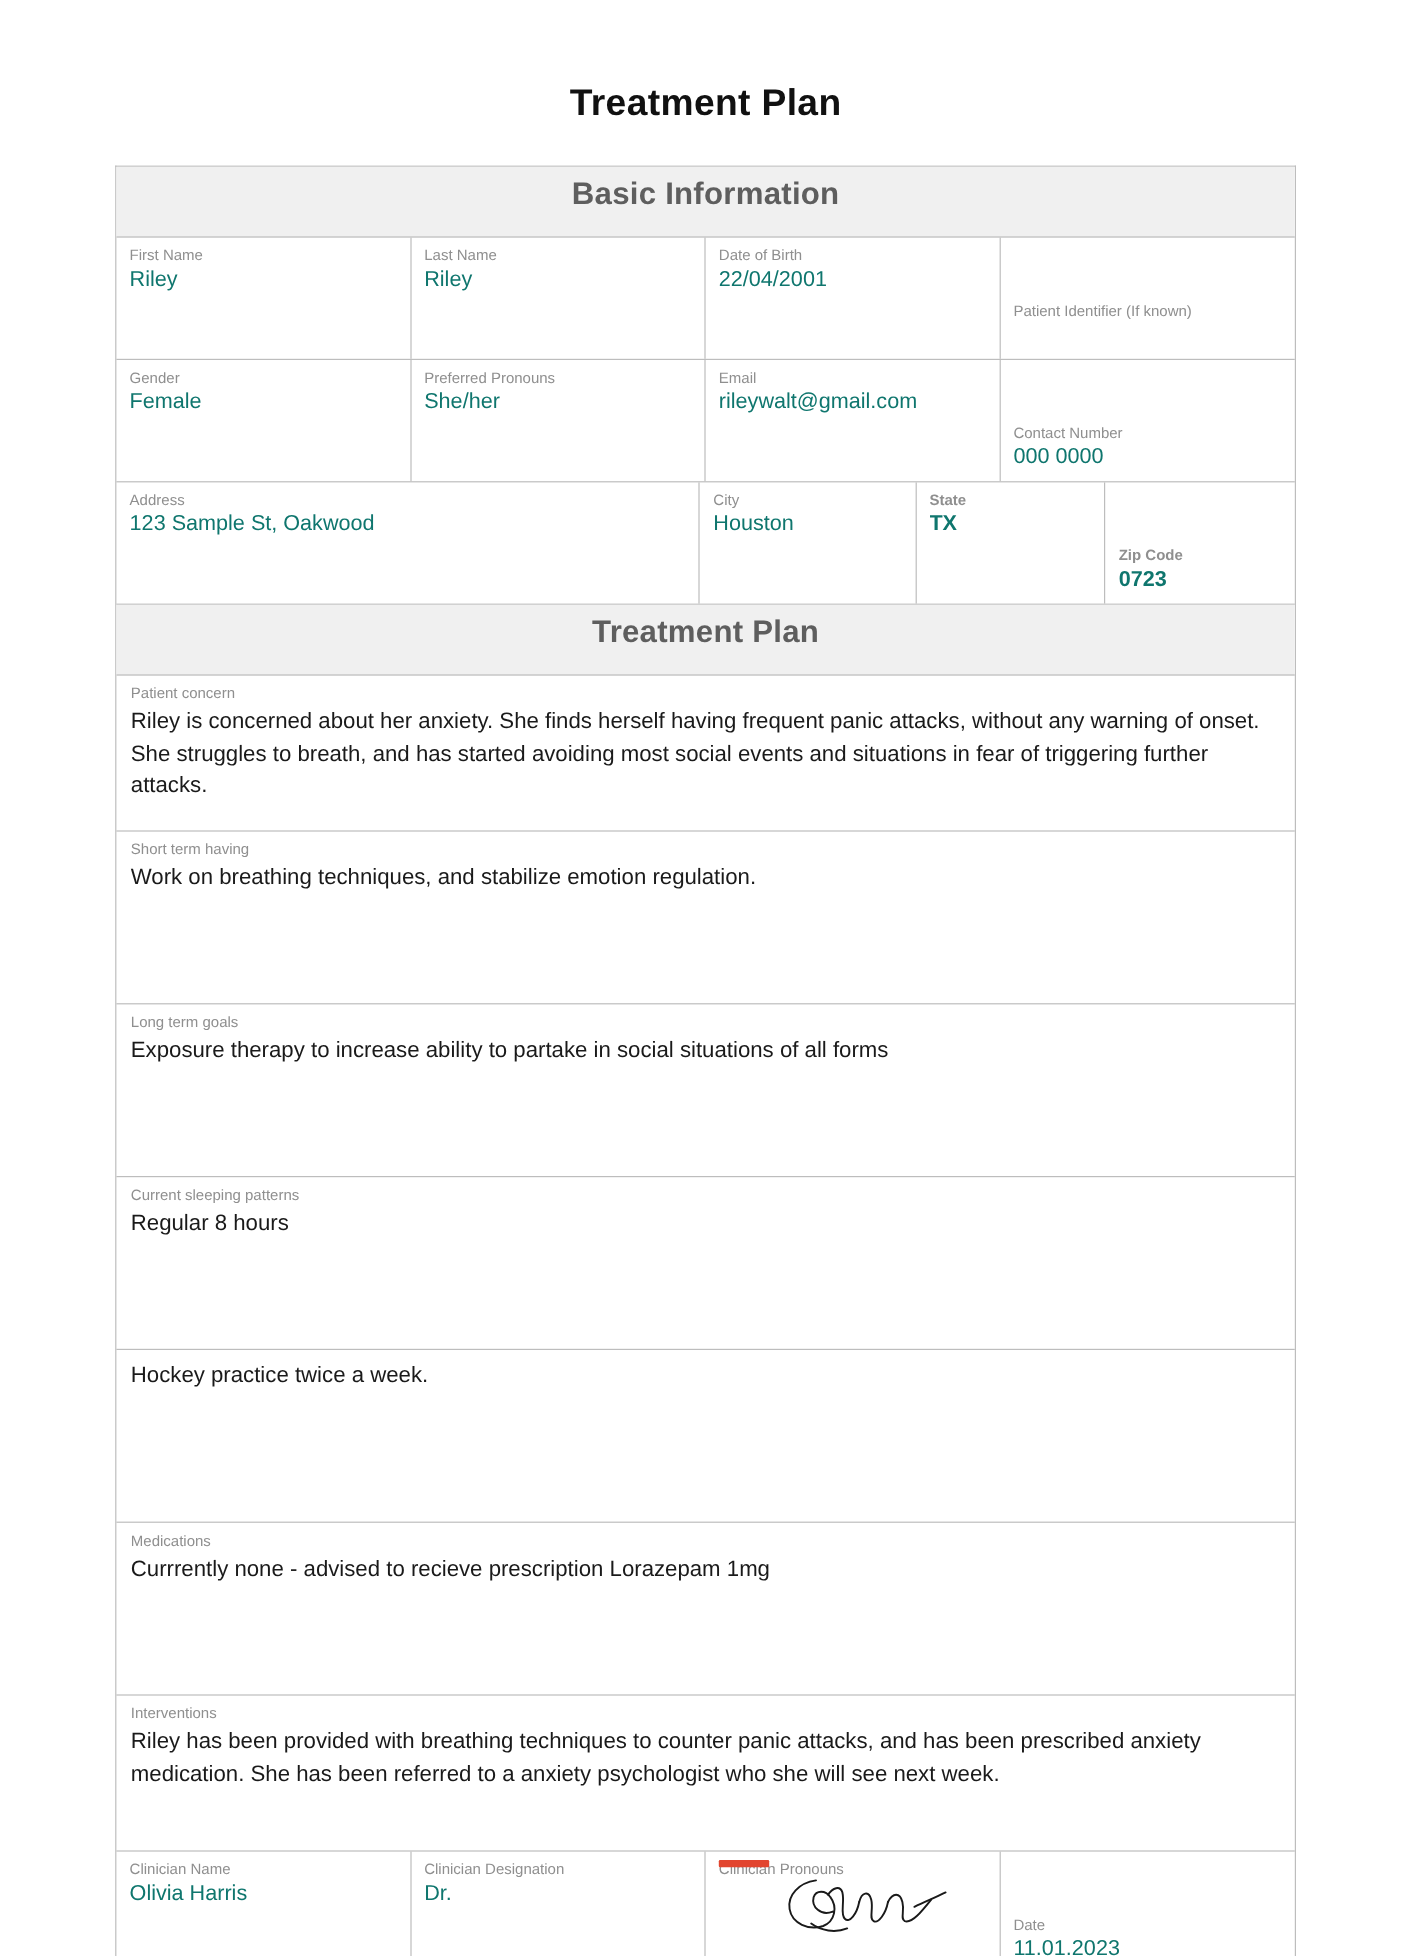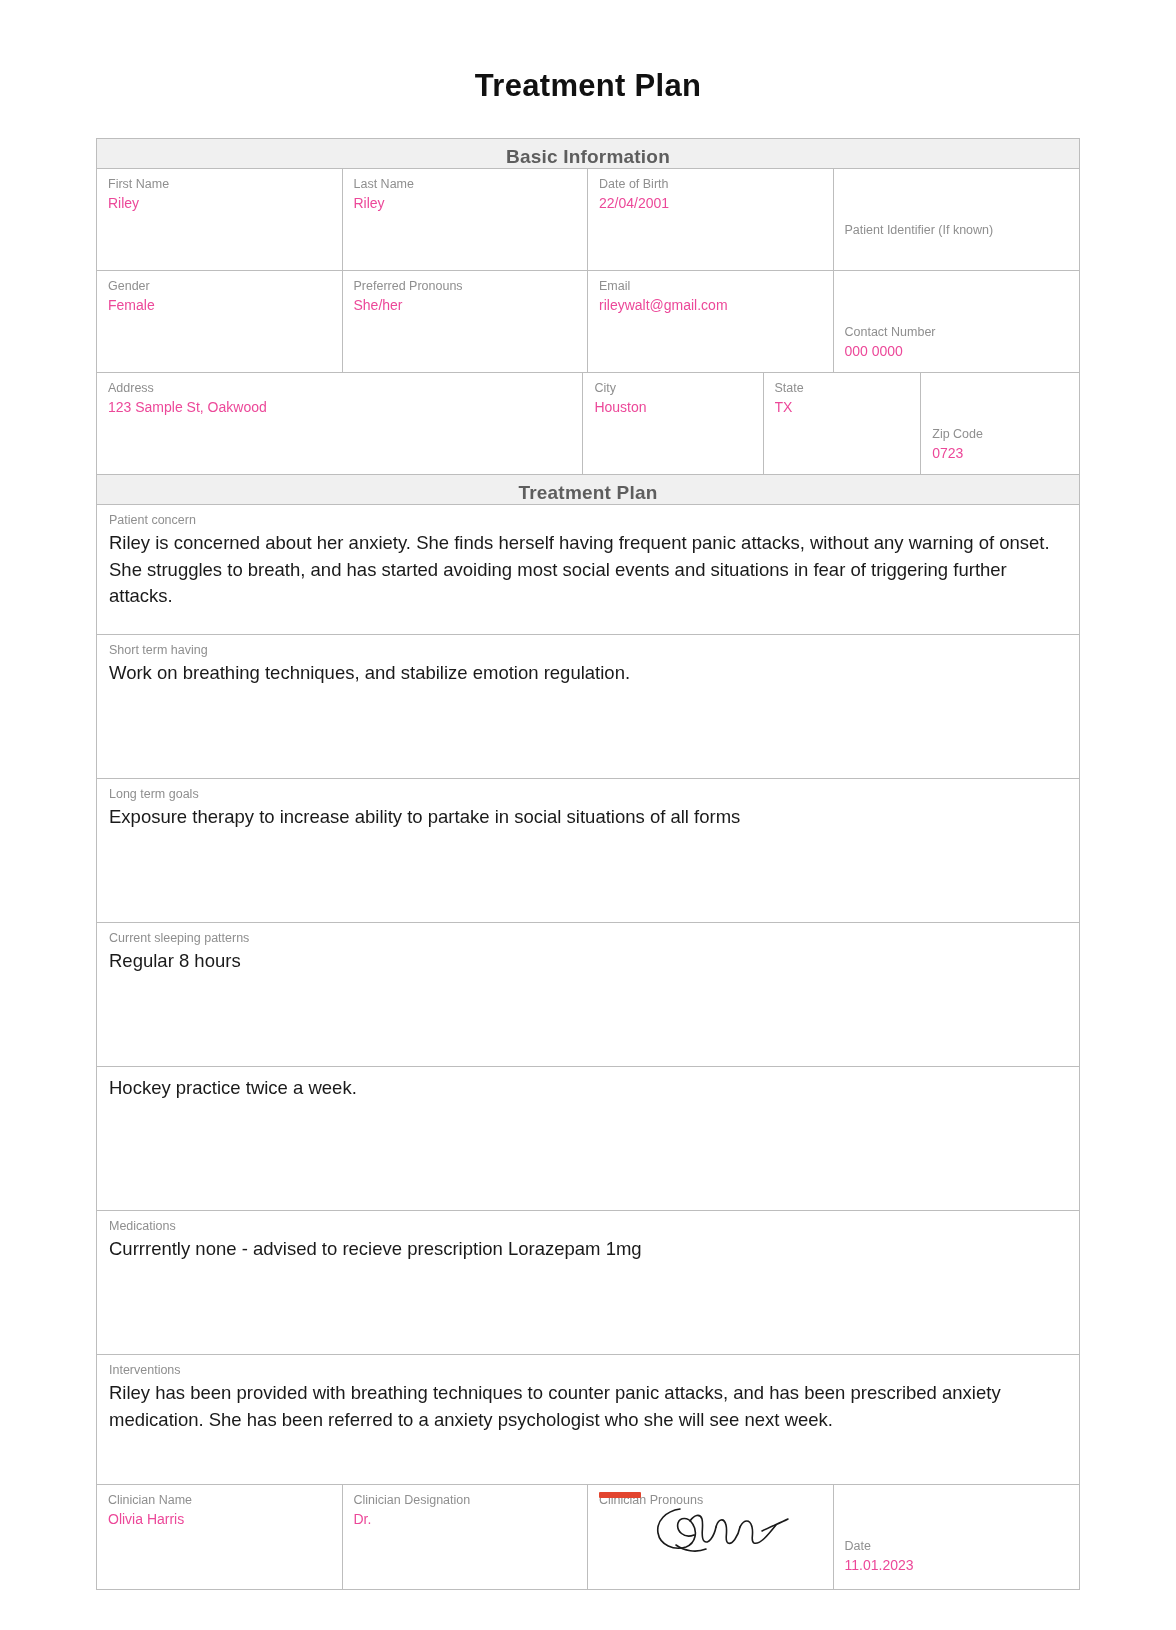--- a/index.html
+++ b/index.html
@@ -33,24 +33,24 @@
   }
   .form {
     width: 984px;
     margin: 34px auto 0 auto;
     border: 1px solid #bdbdbd;
     border-bottom: none;
   }
   .section-head {
     background: #f0f0f0;
     text-align: center;
-    font-size: 19px;
+    font-size: 26px;
     font-weight: bold;
     color: #5e5e5e;
-    padding: 7px 0 0 0;
+    padding: 7px 0 20px 0;
     border-bottom: 1px solid #bdbdbd;
     letter-spacing: 0.2px;
   }
   .row {
     display: flex;
     width: 100%;
     border-bottom: 1px solid #bdbdbd;
   }
   .cell {
     padding: 8px 10px 9px 11px;
@@ -61,32 +61,32 @@
   .cell:last-child { border-right: none; margin-top: 46px; }
   .cell .lbl {
     font-size: 12.5px;
     color: #8f8f8f;
     line-height: 14px;
     display: block;
     margin-bottom: 1px;
     white-space: nowrap;
   }
   .cell .val {
-    font-size: 14px;
-    color: #ec4899;
+    font-size: 18px;
+    color: #0f766e;
     line-height: 23px;
     display: block;
     min-height: 23px;
     white-space: nowrap;
     overflow: hidden;
   }
   .c-25 { width: 25%; }
   .c-50 { width: 50%; }
   .c-18 { width: 18.5%; }
-  .c-16 { width: 16.2%; }
+  .c-16 { width: 16.2%; font-weight: bold; }
 
   .block {
     border-bottom: 1px solid #bdbdbd;
     padding: 8px 12px 10px 12px;
   }
   .block .lbl {
     font-size: 12.5px;
     color: #8f8f8f;
     line-height: 15px;
     display: block;

